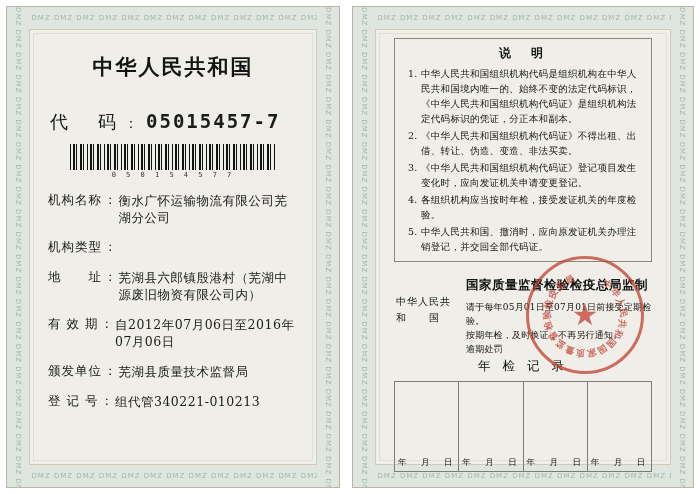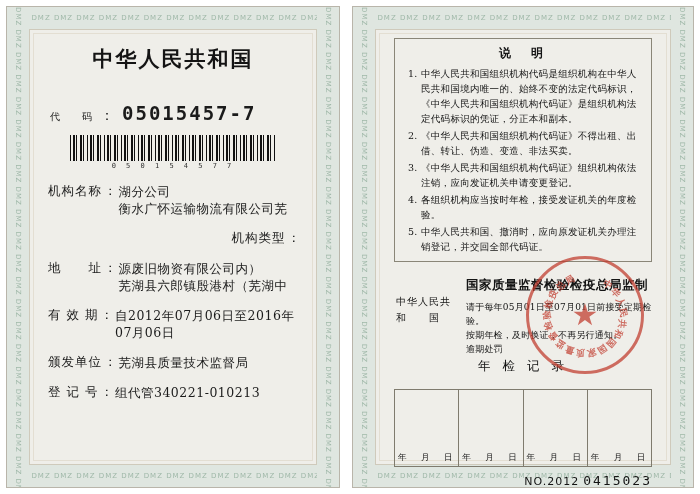--- a/index.html
+++ b/index.html
@@ -87,32 +87,32 @@
     box-sizing: border-box;
     color: #1b1b1b;
   }
   .title-cn {
     text-align: center;
     font-family: "DejaVu Serif", serif;
     font-weight: bold;
     font-size: 21px;
     letter-spacing: 2px;
     line-height: 30px;
-    margin-top: 4px;
+    margin-top: 12px;
     color: #141414;
   }
   .code-row {
     margin-top: 28px;
     display: flex;
     align-items: baseline;
     padding-left: 6px;
   }
   .code-label {
     font-family: Liberation Serif, serif;
-    font-size: 10px;
+    font-size: 18px;
     letter-spacing: 6px;
     white-space: nowrap;
   }
   .code-colon { font-size: 14px; margin: 0 4px 0 2px; }
   .code-value {
     font-family: "DejaVu Sans Mono", monospace;
     font-size: 19px;
     font-weight: bold;
     letter-spacing: 2px;
     margin-left: 4px;
@@ -138,21 +138,20 @@
     text-align: center;
     color: #333;
   }
 
   .field {
     display: flex;
     align-items: flex-start;
     margin-top: 13px;
     padding-left: 4px;
     font-family: "DejaVu Serif", serif;
-    justify-content: flex-end;
   }
   .field .lab {
     font-size: 12.5px;
     letter-spacing: 1px;
     white-space: nowrap;
     flex: 0 0 auto;
   }
   .field .colon { margin: 0 2px; font-size: 12.5px; }
   .field .val {
     font-size: 12.5px;
@@ -259,25 +258,25 @@
     white-space: nowrap;
   }
 
   .year-title {
     text-align: center;
     font-size: 12.5px;
     letter-spacing: 4px;
     margin-top: 2px;
   }
   .year-table {
-    margin-top: 14px;
+    margin-top: 6px;
     border: 1px solid #7f7b6e;
     border-collapse: collapse;
     width: 100%;
-    height: 78px;
+    height: 91px;
   }
   .year-table td {
     border: 1px solid #7f7b6e;
     font-size: 8.5px;
     text-align: center;
     vertical-align: bottom;
     padding-bottom: 2px;
     letter-spacing: 3px;
     position: relative;
   }
@@ -325,36 +324,36 @@
           <span class="code-value">05015457-7</span>
         </div>
 
         <div class="barcode"></div>
         <div class="barcode-digits">0 5 0 1 5 4 5 7 7</div>
 
         <div class="field">
           <span class="lab">机构名称</span>
           <span class="colon">：</span>
           <span class="val">
+            <span class="sub">衡水广怀运输物流有限公司芜</span>
             <span class="sub">湖分公司</span>
-            <span class="sub">衡水广怀运输物流有限公司芜</span>
           </span>
         </div>
 
         <div class="field with-rep">
           <span class="lab">机构类型</span>
           <span class="colon">：</span>
         </div>
 
         <div class="field">
           <span class="lab">地　　址</span>
           <span class="colon">：</span>
           <span class="val">
+            <span class="sub">芜湖县六郎镇殷港村（芜湖中</span>
             <span class="sub">源废旧物资有限公司内）</span>
-            <span class="sub">芜湖县六郎镇殷港村（芜湖中</span>
           </span>
         </div>
 
         <div class="field">
           <span class="lab">有 效 期</span>
           <span class="colon">：</span>
           <span class="val">自2012年07月06日至2016年07月06日</span>
         </div>
 
         <div class="field">
@@ -387,21 +386,21 @@
     </div>
 
     <div class="inner">
       <div class="rc">
 
         <div class="notice-box">
           <div class="notice-title">说　明</div>
           <ol class="notice-list">
             <li>中华人民共和国组织机构代码是组织机构在中华人民共和国境内唯一的、始终不变的法定代码标识，《中华人民共和国组织机构代码证》是组织机构法定代码标识的凭证，分正本和副本。</li>
             <li>《中华人民共和国组织机构代码证》不得出租、出借、转让、伪造、变造、非法买卖。</li>
-            <li>《中华人民共和国组织机构代码证》组织机构依法注销，应向发证机关申请变更登记。</li>
+            <li>《中华人民共和国组织机构代码证》登记项目发生变化时，应向发证机关申请变更登记。</li>
             <li>各组织机构应当按时年检，接受发证机关的年度检验。</li>
             <li>中华人民共和国、撤消时，应向原发证机关办理注销登记，并交回全部代码证。</li>
           </ol>
         </div>
 
         <div class="sign-area">
           <div class="sign-left">
             <div>中华人民共</div>
             <div>和　　国</div>
           </div>
@@ -445,21 +444,18 @@
           <tbody>
               <tr>
             <td>年　月　日</td>
             <td>年　月　日</td>
             <td>年　月　日</td>
             <td>年　月　日</td>
           </tr>
         </tbody>
           </table>
 
-        <div class="serial">
-          <span class="no">NO.2012</span><span class="digits">0415023</span>
-        </div>
 
       </div>
     </div>
   </div>
 
 </div>
 
 </body></html>

